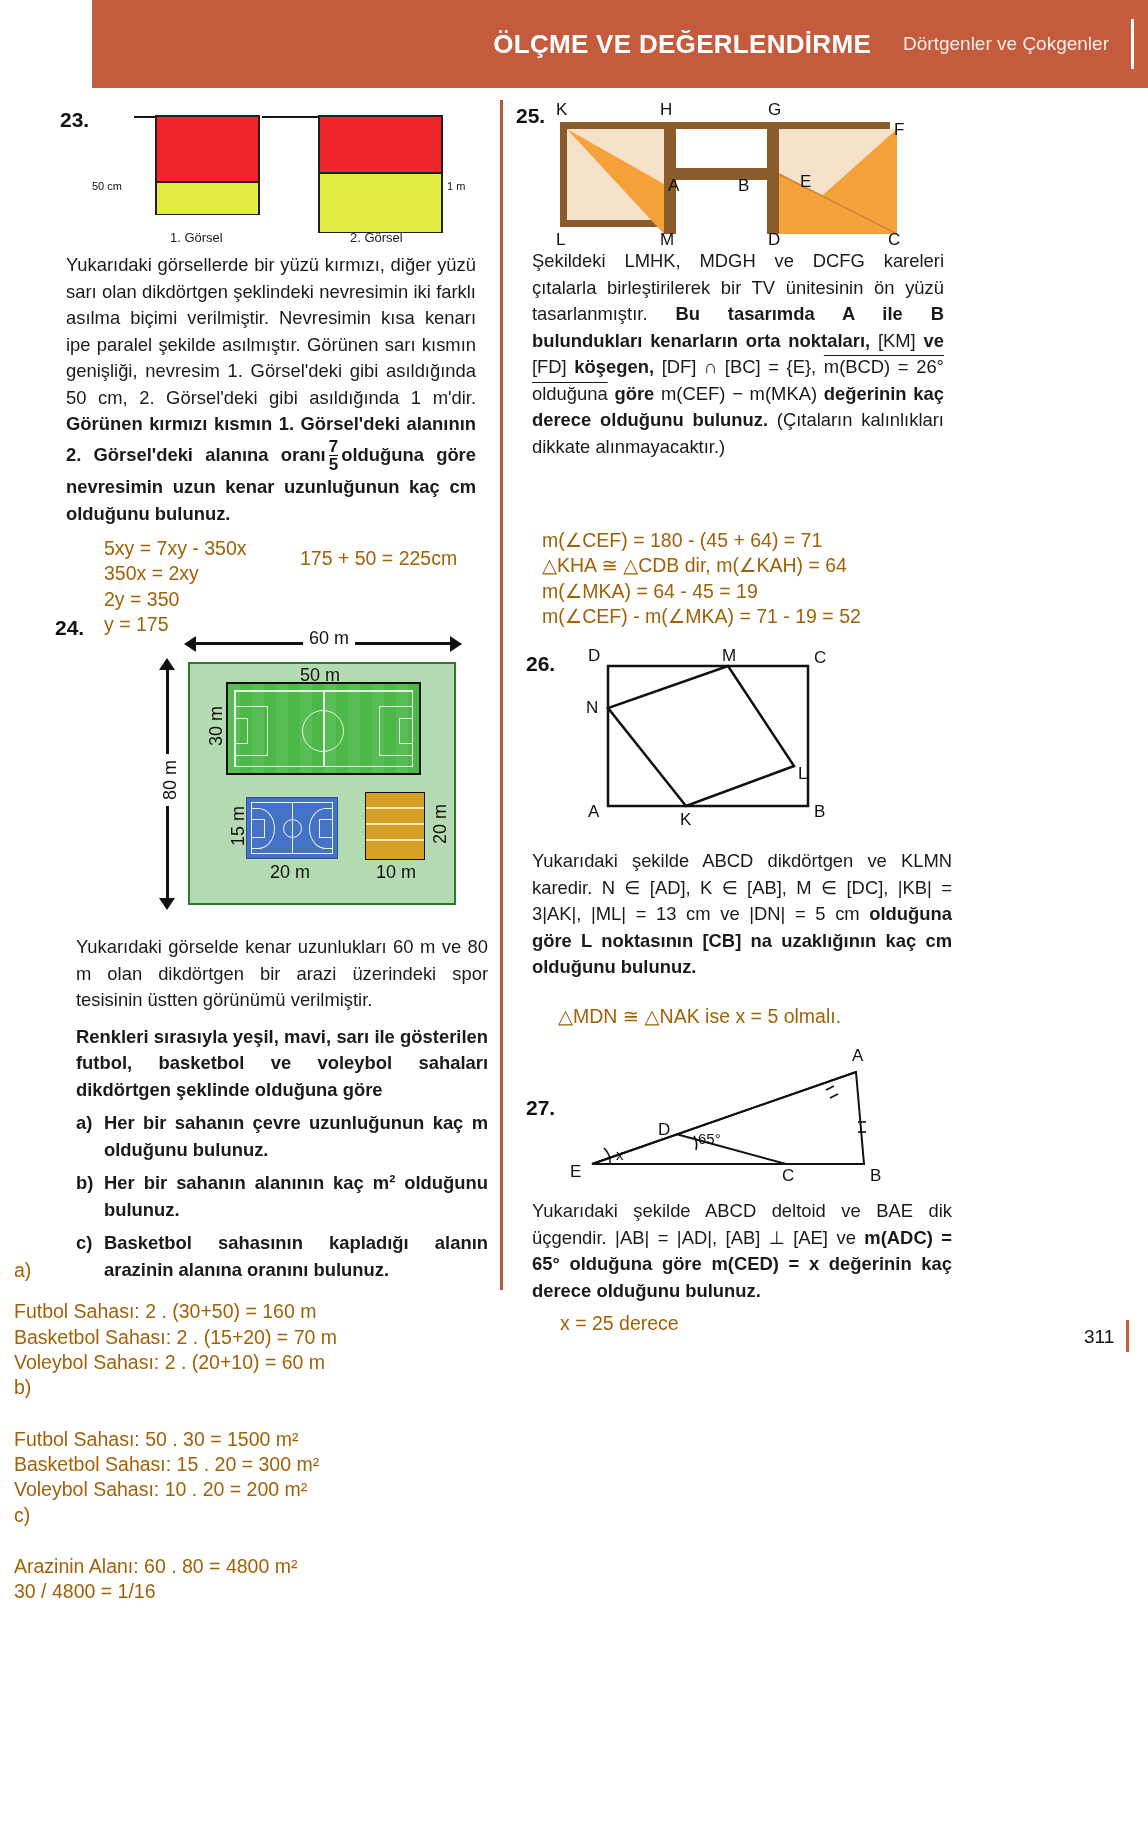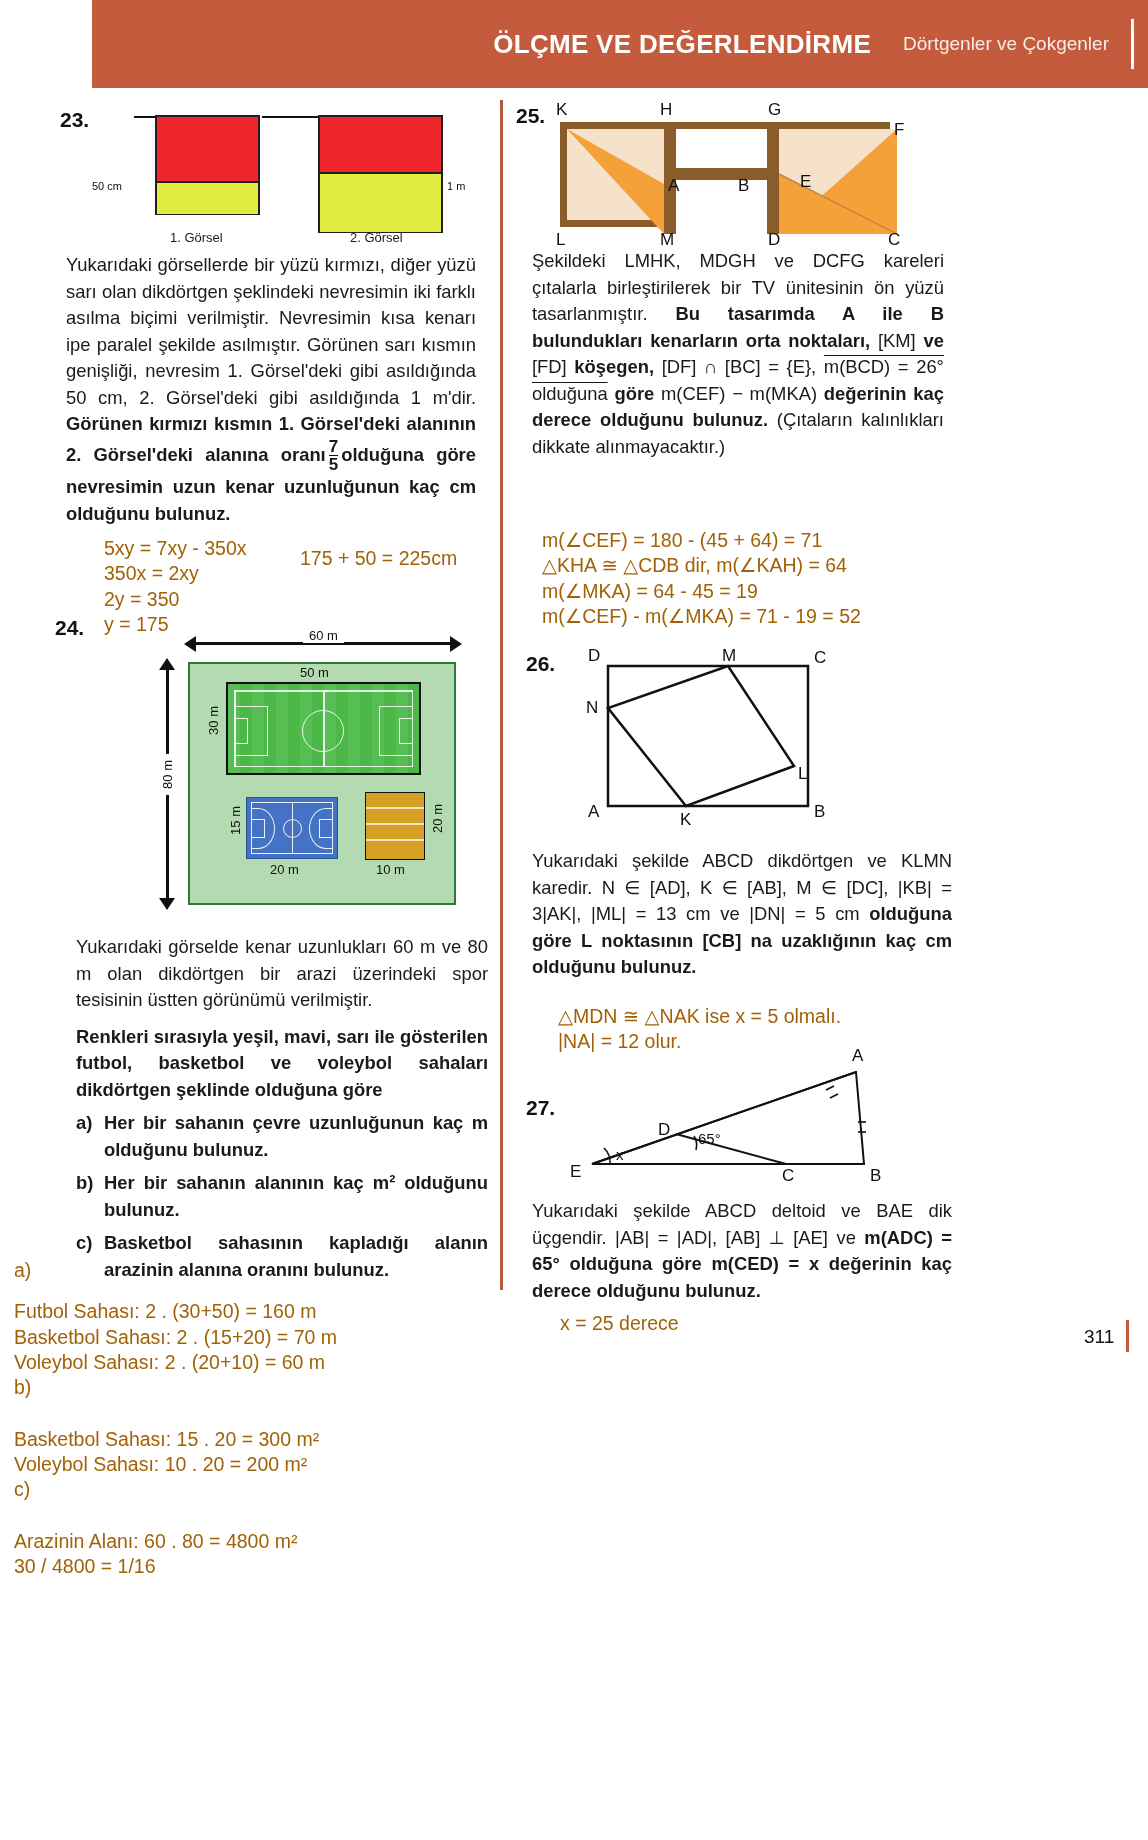--- a/index.html
+++ b/index.html
@@ -88,21 +88,21 @@
   }
   .bline{ position:absolute; background:rgba(255,255,255,.9); }
   #volley{
     position:absolute; left:175px; top:128px; width:60px; height:68px;
     background:#d6a024; border:1.5px solid #111;
   }
   .vline{ position:absolute; left:0; right:0; height:2px; background:#f2e8b8; }
 
   .arrowline{ position:absolute; background:#111; }
   .arrowhead{ position:absolute; width:0; height:0; }
-  .figlbl{ position:absolute; font-size:13px; color:#111; }
+  .figlbl{ position:absolute; font-size:18px; color:#111; }
   .figlbl.vert{ writing-mode:vertical-rl; transform:rotate(180deg); }
 
   
   #q24-text{ position:absolute; left:76px; top:838px; width:412px; }
   .lettered{ display:flex; gap:8px; margin-top:7px; }
   .lettered .lt{ font-weight:bold; min-width:20px; }
 
   
   #bottom-ans{ position:absolute; left:14px; top:1162px; width:470px; }
 
@@ -269,20 +269,21 @@
   </div>
 
   <div id="bottom-ans" class="ans">
     <div>a)</div>
     <div style="height:16px"></div>
     <div>Futbol Sahası: 2 . (30+50) = 160 m</div>
     <div>Basketbol Sahası: 2 . (15+20) = 70 m</div>
     <div>Voleybol Sahası: 2 . (20+10) = 60 m</div>
     <div>b)</div>
     <div style="height:26px"></div>
+    <div>Futbol Sahası: 50 . 30 = 1500 m²</div>
     <div>Basketbol Sahası: 15 . 20 = 300 m²</div>
     <div>Voleybol Sahası: 10 . 20 = 200 m²</div>
     <div>c)</div>
     <div style="height:26px"></div>
     <div>Arazinin Alanı: 60 . 80 = 4800 m²</div>
     <div>30 / 4800 = 1/16</div>
   </div>
 </div>
 
 <div id="col-right">
@@ -347,21 +348,20 @@
     <div class="ptlbl" style="left:252px; top:120px;">L</div>
     <div class="ptlbl" style="left:42px; top:158px;">A</div>
     <div class="ptlbl" style="left:134px; top:166px;">K</div>
     <div class="ptlbl" style="left:268px; top:158px;">B</div>
   </div>
   <div id="q26-text" class="body-text">
     <span>Yukarıdaki şekilde ABCD dikdörtgen ve KLMN karedir. N ∈ [AD], K ∈ [AB], M ∈ [DC], |KB| = 3|AK|, |ML| = 13 cm ve |DN| = 5 cm </span><b>olduğuna göre L noktasının [CB] na uzaklığının kaç cm olduğunu bulunuz.</b>
   </div>
   <div id="q26-ans" class="ans">
     <div>△MDN ≅ △NAK ise x = 5 olmalı.</div>
-    <div>|NA| = 12 olur.</div>
   </div>
 
   <div id="q27-num" class="qnum">27.</div>
   <div id="q27-fig">
     <svg width="370" height="160" viewBox="0 0 370 160" style="position:absolute; left:0; top:0;">
       <polygon points="46,128 318,128 310,36" fill="none" stroke="#111" stroke-width="2"></polygon>
       <line x1="46" y1="128" x2="310" y2="36" stroke="#111" stroke-width="2"></line>
       <line x1="130" y1="98" x2="240" y2="128" stroke="#111" stroke-width="2"></line>
       <path d="M 64,128 A 20,20 0 0 0 58,112" fill="none" stroke="#111" stroke-width="1.6"></path>
       <path d="M 148,100 A 18,18 0 0 1 150,114" fill="none" stroke="#111" stroke-width="1.6"></path>

